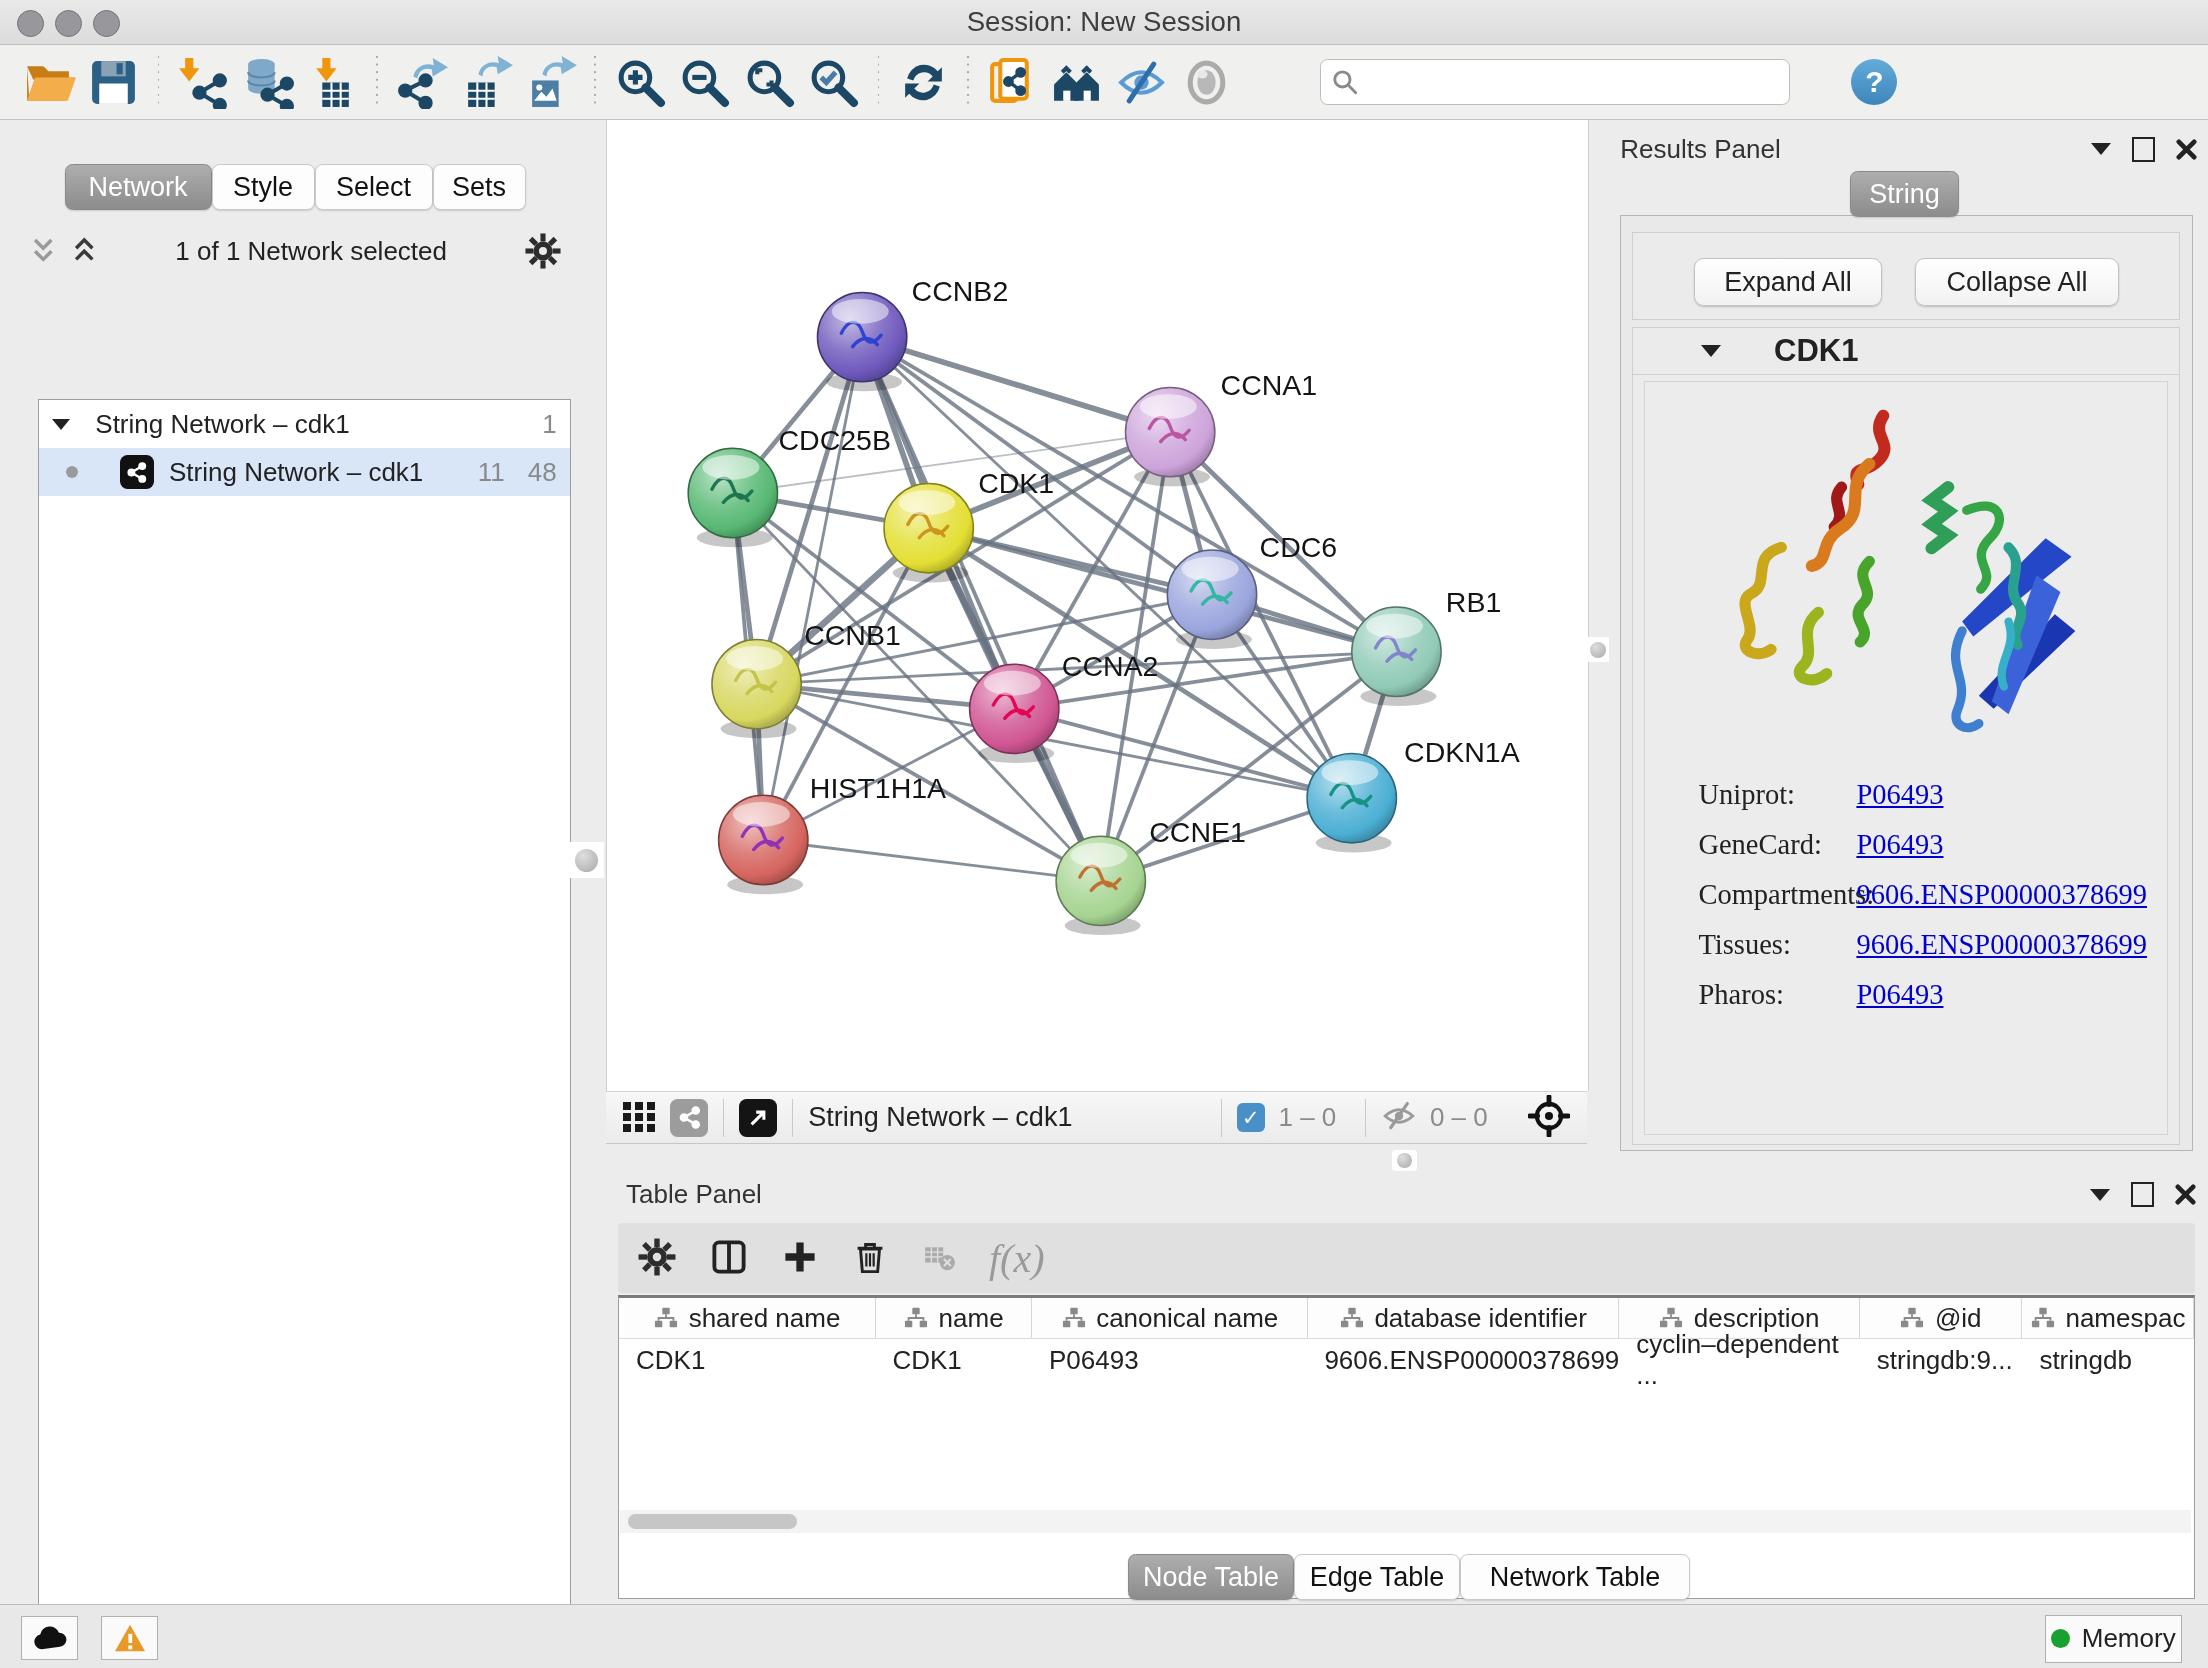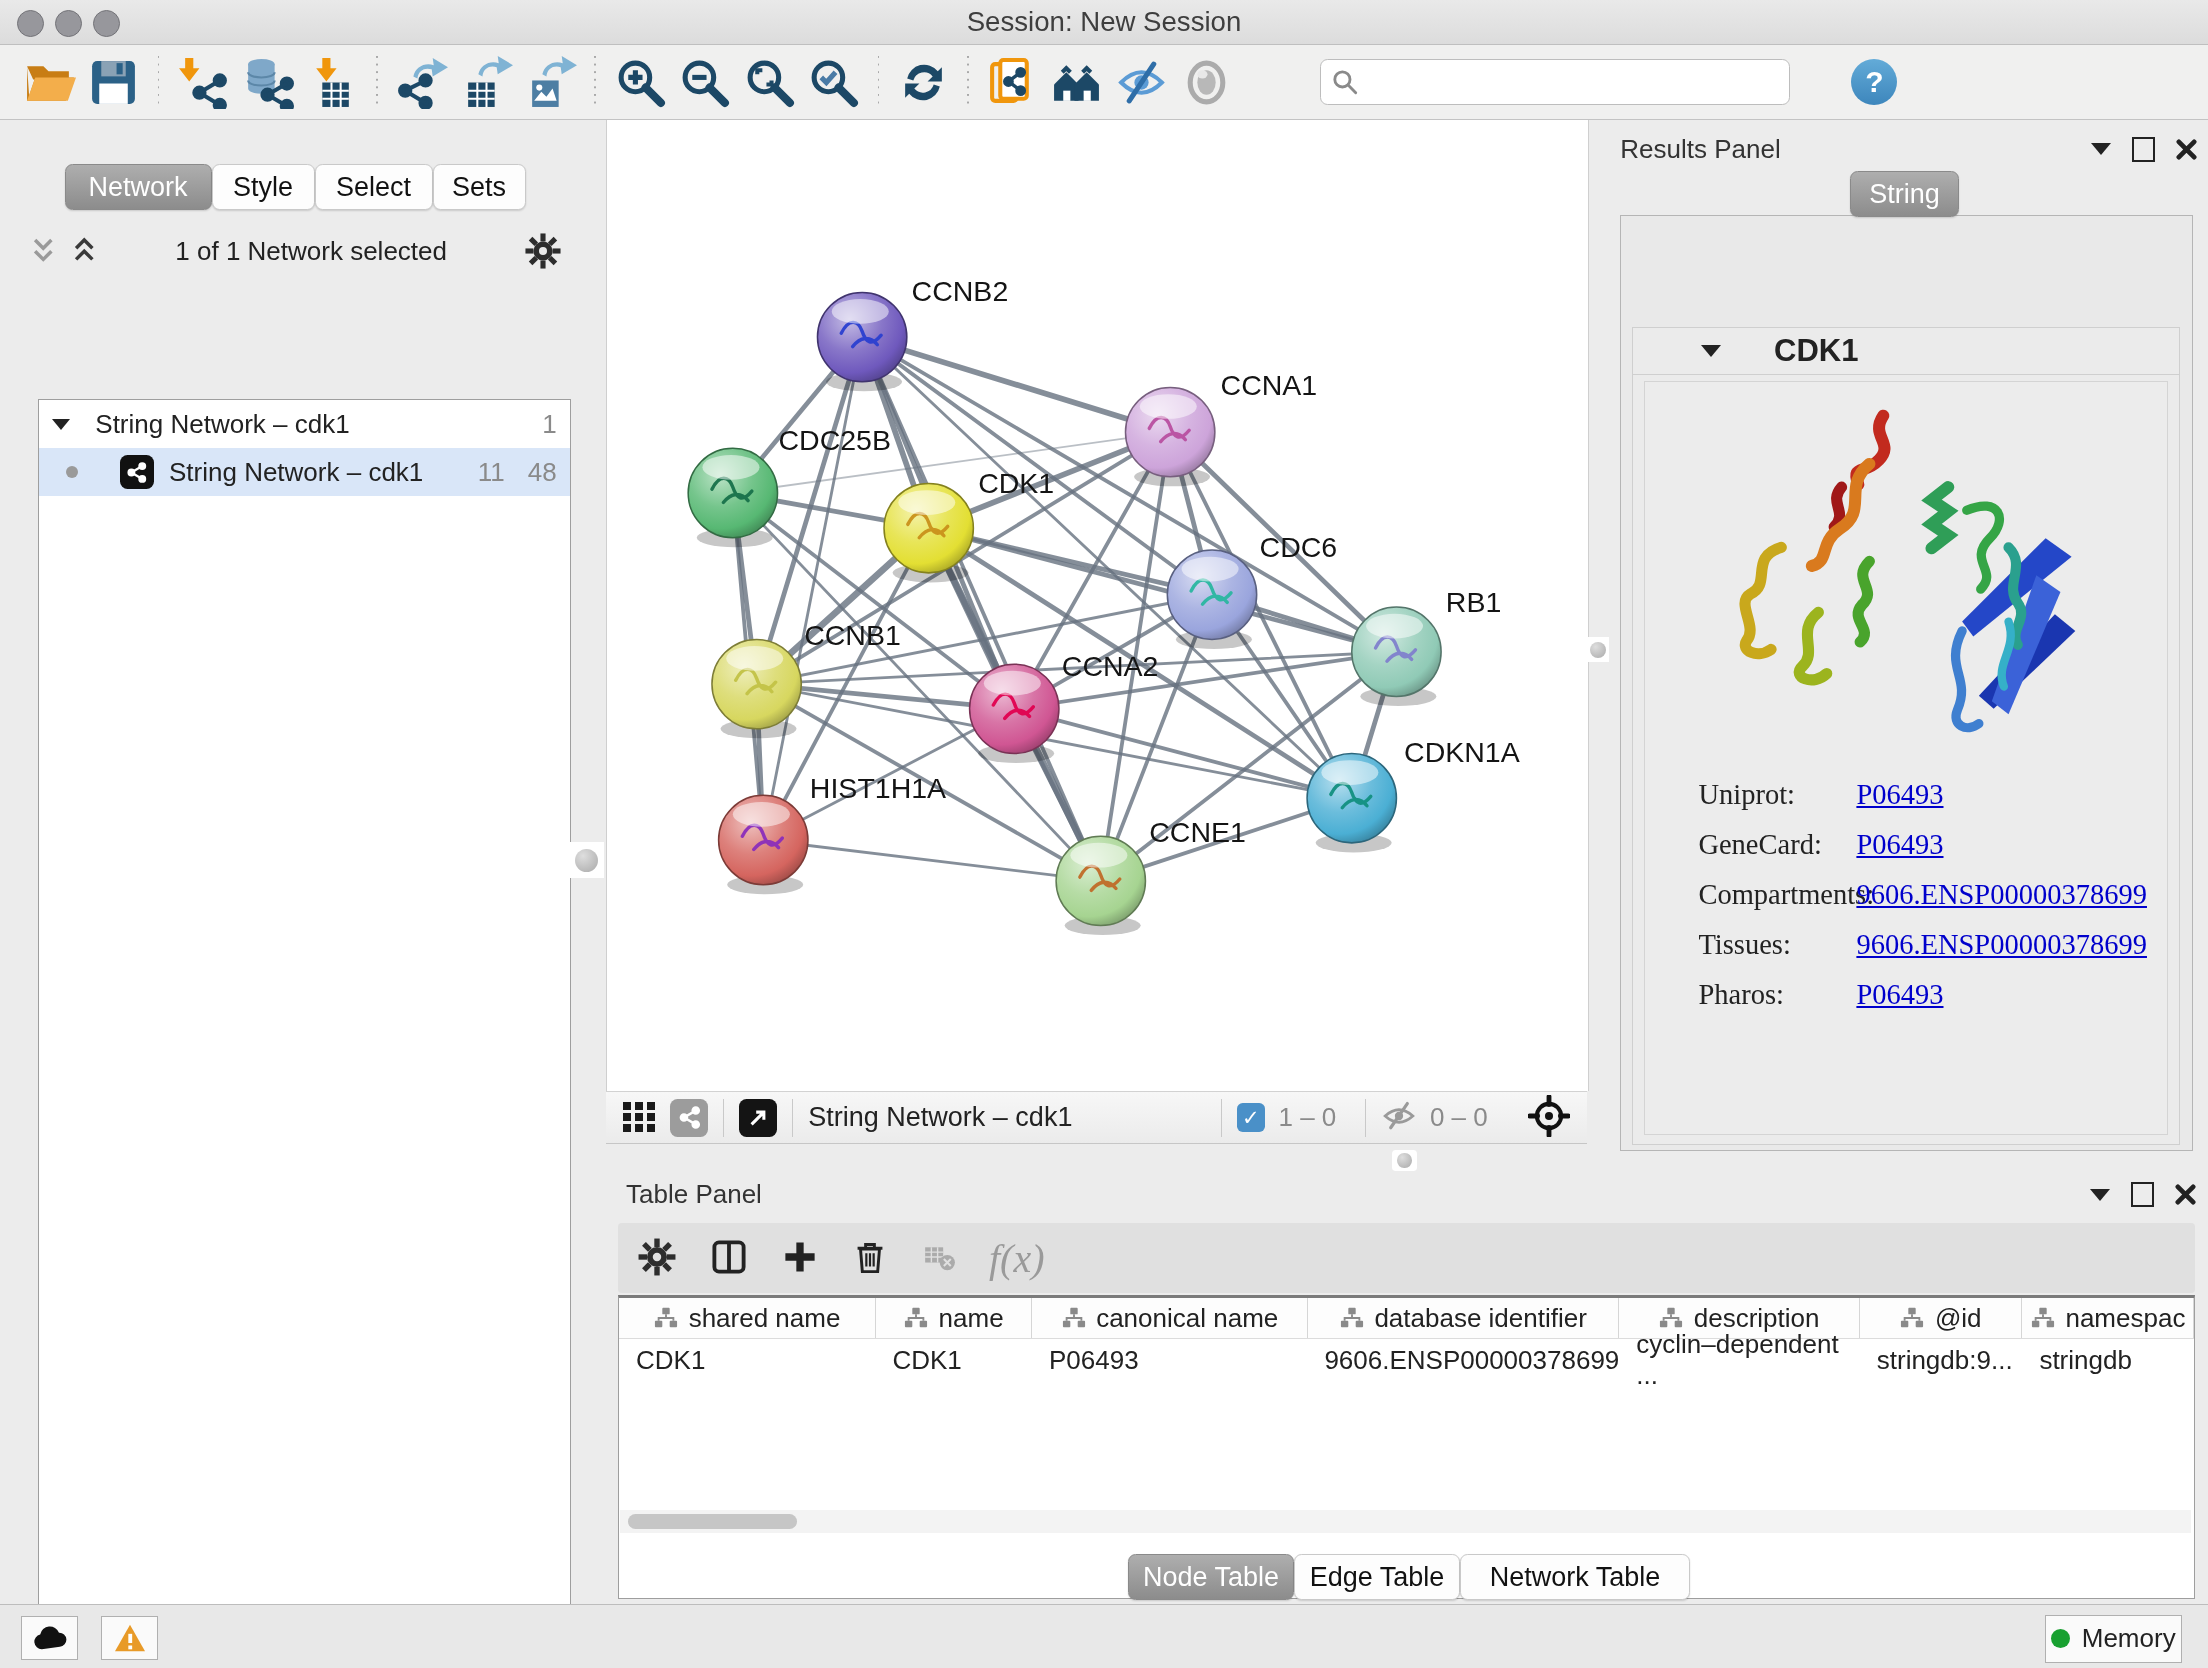--- a/index.html
+++ b/index.html
@@ -562,20 +562,28 @@
       <span class="float-ico"></span>
       <svg width="21" height="21" viewBox="0 0 22 22">
           <path d="M3 3l16 16M19 3L3 19" stroke="#222" stroke-width="5" stroke-linecap="round"></path>
         </svg>
     </span>
   </div>
   <div class="abs rbox" style="left:13.3px;top:95px;width:571px;height:934px"></div>
   <div class="abs tab sel" style="left:243px;top:51px;width:107px;z-index:5">
       <span>String</span>
     </div>
+  <div class="abs rsub" style="left:25px;top:112px;width:546px;height:86px">
+    <div class="btn abs" style="left:61px;top:25px;width:186px;height:46px">
+        <span>Expand All</span>
+      </div>
+    <div class="btn abs" style="left:282px;top:25px;width:202px;height:46px">
+        <span>Collapse All</span>
+      </div>
+  </div>
   <div class="abs rsub" style="left:25px;top:207px;width:546px;height:816px">
     <div style="height:46px;border-bottom:1.9px solid #cfcfcf;display:flex;align-items:center">
       <span class="tri-down" style="margin-left:68px"></span>
       <span style="margin-left:53px;font-size:31px;font-weight:bold">CDK1</span>
     </div>
     <div class="abs" style="left:11.4px;top:53px;right:11.4px;bottom:9.5px;border:1.9px solid #d4d4d4;background:#ececec">
       <svg width="361" height="371" viewBox="0 0 380 400" style="display:block;margin:17px auto 0">
         <path d="M368 170 L340 150 L250 240 L262 256 Z" fill="#2447c8"></path>
         <path d="M372 250 L350 232 L268 320 L284 334 Z" fill="#1a36b0"></path>
         <path d="M330 190 L356 208 L300 340 L282 326 Z" fill="#3b62d8"></path>

